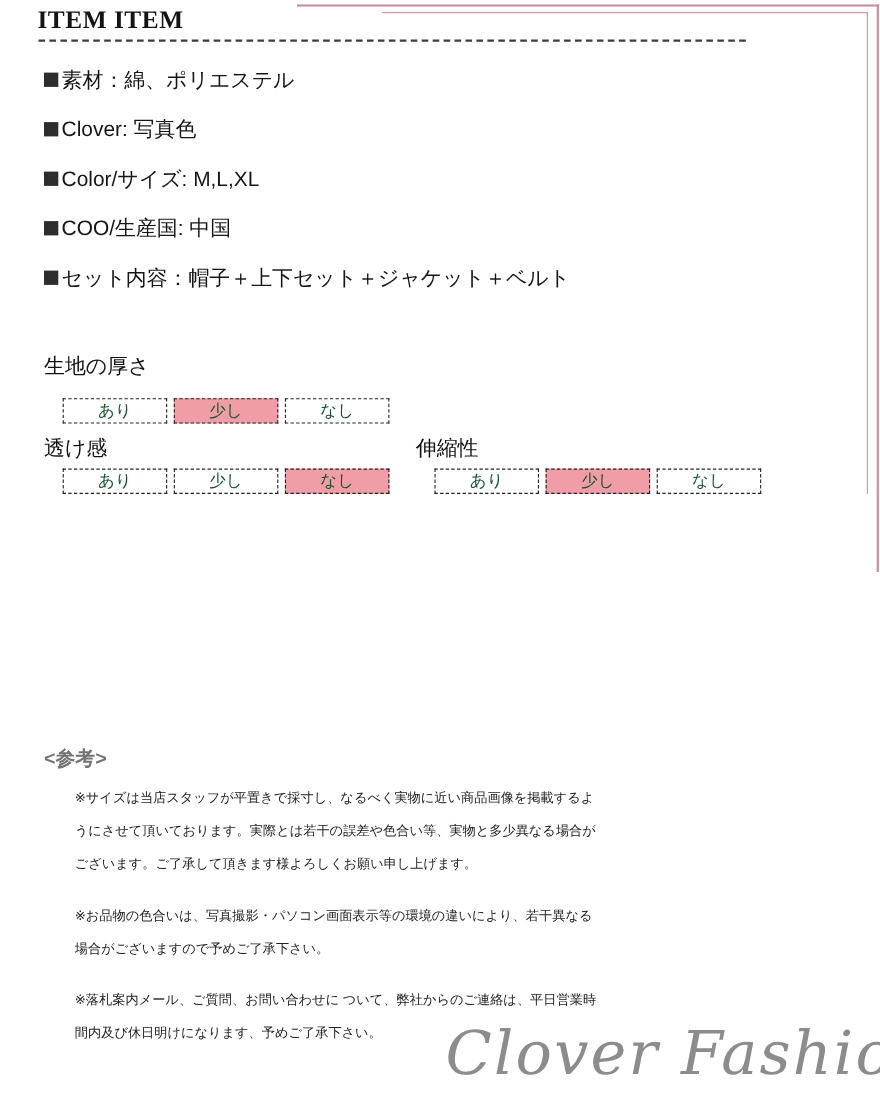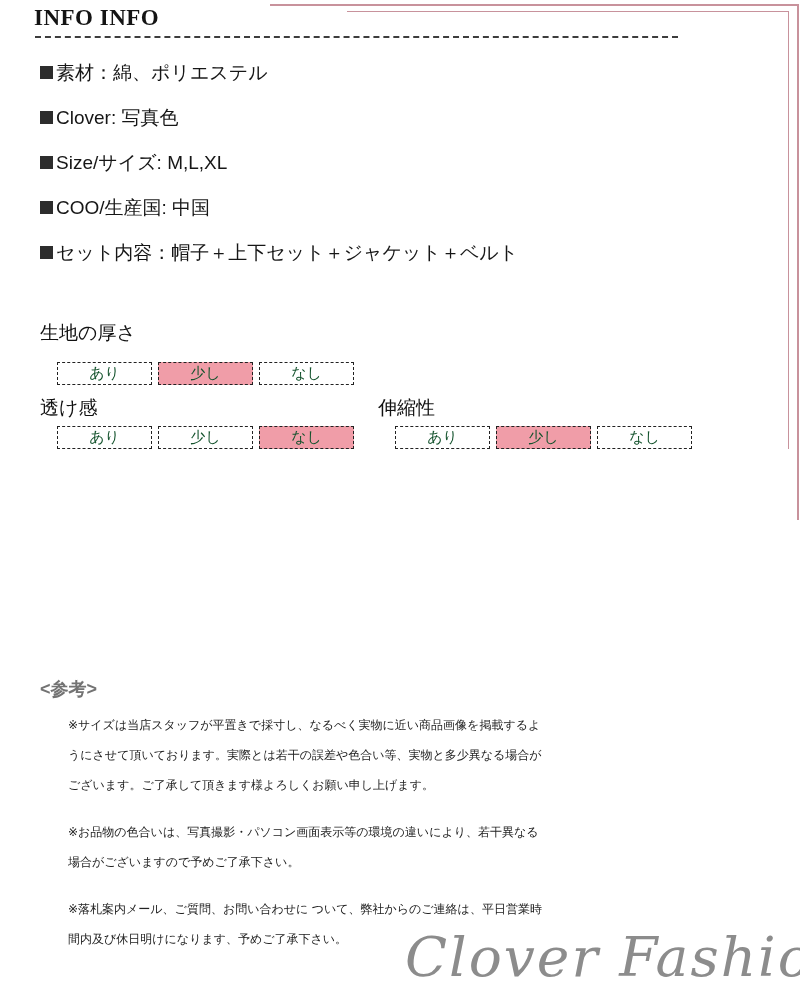--- a/index.html
+++ b/index.html
@@ -86,35 +86,35 @@
     font-style:italic;font-size:55px;letter-spacing:2px;
     color:var(--brand-gray);white-space:nowrap;
   }
 </style>
 </head>
 <body>
 
 <div class="frame-outer"></div>
 <div class="frame-inner"></div>
 
-<div class="page-title">INFO INFO</div>
+<div class="page-title">ITEM ITEM</div>
 <div class="title-rule"></div>
 
 <ul class="info-list">
   <li>
     <span class="bullet-sq"></span>
     <span>素材：綿、ポリエステル</span>
   </li>
   <li>
     <span class="bullet-sq"></span>
     <span>Clover: 写真色</span>
   </li>
   <li>
     <span class="bullet-sq"></span>
-    <span>Size/サイズ: M,L,XL</span>
+    <span>Color/サイズ: M,L,XL</span>
   </li>
   <li>
     <span class="bullet-sq"></span>
     <span>COO/生産国: 中国</span>
   </li>
   <li>
     <span class="bullet-sq"></span>
     <span>セット内容：帽子＋上下セット＋ジャケット＋ベルト</span>
   </li>
 </ul>

